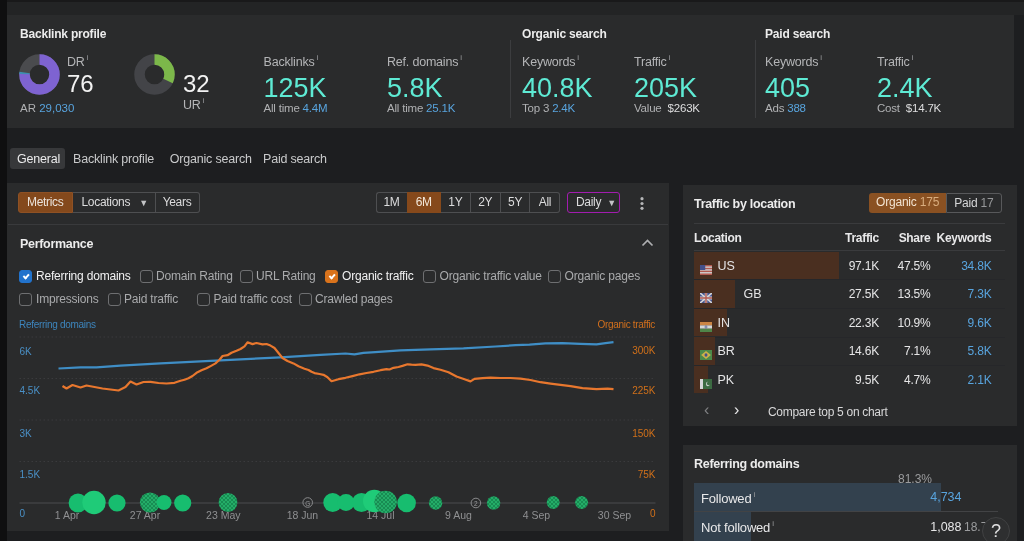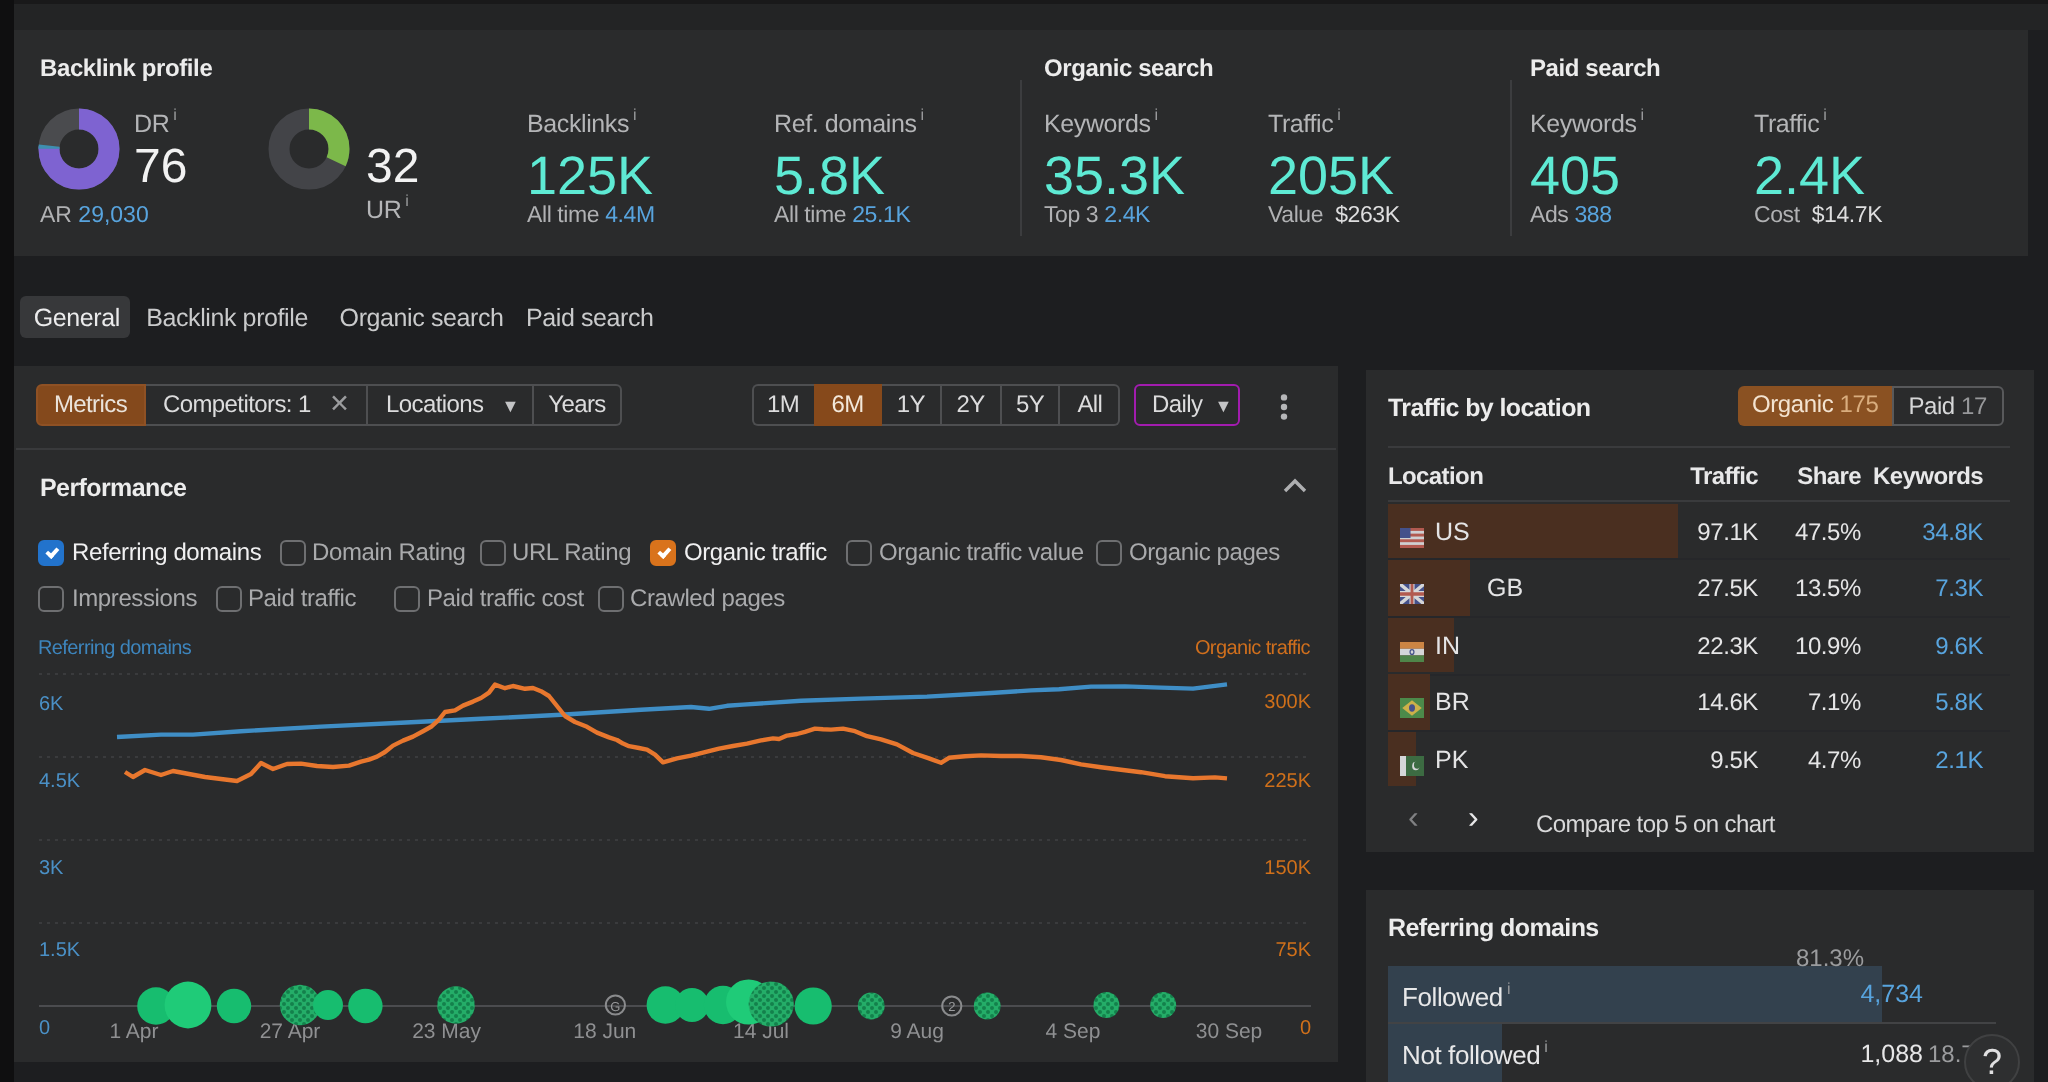--- a/index.html
+++ b/index.html
@@ -52,21 +52,21 @@
   <div class="abs sub" style="left:257px;top:86.5px;">All time <span class="blue">4.4M</span></div>
 
   <div class="abs lbl" style="left:380.5px;top:37.5px;">Ref. domains<sup class="i">i</sup></div>
   <div class="abs bigval" style="left:380.5px;top:57.5px;">5.8K</div>
   <div class="abs sub" style="left:380.5px;top:86.5px;">All time <span class="blue">25.1K</span></div>
 
   <div class="abs" style="left:503px;top:25px;width:1px;height:78px;background:#3c3d3f;"></div>
 
   <div class="abs b" style="left:515.5px;top:12px;font-size:12px;letter-spacing:-0.2px;color:#ececec;">Organic search</div>
   <div class="abs lbl" style="left:515.5px;top:37.5px;">Keywords<sup class="i">i</sup></div>
-  <div class="abs bigval" style="left:515.5px;top:57.5px;">35.3K</div>
+  <div class="abs bigval" style="left:515.5px;top:57.5px;">40.8K</div>
   <div class="abs sub" style="left:515.5px;top:86.5px;">Top 3 <span class="blue">2.4K</span></div>
 
   <div class="abs lbl" style="left:627.5px;top:37.5px;">Traffic<sup class="i">i</sup></div>
   <div class="abs bigval" style="left:627.5px;top:57.5px;">205K</div>
   <div class="abs sub" style="left:627.5px;top:86.5px;">Value&nbsp; <span style="color:#dededf;">$263K</span></div>
 
   <div class="abs" style="left:748px;top:25px;width:1px;height:78px;background:#3c3d3f;"></div>
 
   <div class="abs b" style="left:758.5px;top:12px;font-size:12px;letter-spacing:-0.2px;color:#ececec;">Paid search</div>
   <div class="abs lbl" style="left:758.5px;top:37.5px;">Keywords<sup class="i">i</sup></div>
@@ -81,21 +81,20 @@
 <div class="abs" style="left:9.5px;top:147.5px;width:55.5px;height:21.5px;background:#37383a;border-radius:3px;"></div>
 <div class="abs" style="left:16.9px;top:152px;font-size:12.5px;letter-spacing:-0.2px;color:#ebebec;">General</div>
 <div class="abs" style="left:73.1px;top:152px;font-size:12.5px;letter-spacing:-0.2px;color:#c9cacb;">Backlink profile</div>
 <div class="abs" style="left:169.8px;top:152px;font-size:12.5px;letter-spacing:-0.2px;color:#c9cacb;">Organic search</div>
 <div class="abs" style="left:263px;top:152px;font-size:12.5px;letter-spacing:-0.2px;color:#c9cacb;">Paid search</div>
 
 <div class="panel" style="left:6.5px;top:183px;width:662px;height:348px;"></div>
 
 <div class="abs" style="left:18px;top:192px;height:20.5px;display:flex;font-size:12px;letter-spacing:-0.3px;">
   <div style="width:54.5px;height:20.5px;line-height:19px;text-align:center;background:#84491c;border:1px solid #8f5124;border-radius:3px 0 0 3px;color:#eae3db;">Metrics</div>
-  <div style="width:111.5px;height:20.5px;line-height:19px;border:1px solid #4e4f51;border-left:none;color:#dcdcdd;padding-left:9px;">Competitors: 1 &nbsp;&nbsp;<span style="color:#9b9c9e;font-size:12.5px;">✕</span></div>
   <div style="width:83px;height:20.5px;line-height:19px;border:1px solid #4e4f51;border-left:none;color:#dcdcdd;padding-left:9px;">Locations &nbsp;&nbsp;<span style="font-size:9px;color:#c3c4c6;">▼</span></div>
   <div style="width:44px;height:20.5px;line-height:19px;text-align:center;border:1px solid #4e4f51;border-left:none;border-radius:0 3px 3px 0;color:#dcdcdd;">Years</div>
 </div>
 
 <div class="abs" style="left:375.5px;top:192px;height:20.5px;display:flex;font-size:12px;letter-spacing:-0.3px;">
   <div style="width:31px;text-align:center;line-height:19px;border:1px solid #4e4f51;border-right:none;border-radius:3px 0 0 3px;color:#dcdcdd;">1M</div>
   <div style="width:34.5px;text-align:center;line-height:20.5px;background:#86491b;color:#f3e8da;">6M</div>
   <div style="width:29.8px;text-align:center;line-height:19px;border:1px solid #4e4f51;border-left:none;color:#dcdcdd;">1Y</div>
   <div style="width:29.9px;text-align:center;line-height:19px;border:1px solid #4e4f51;border-left:none;color:#dcdcdd;">2Y</div>
   <div style="width:29.8px;text-align:center;line-height:19px;border:1px solid #4e4f51;border-left:none;color:#dcdcdd;">5Y</div>

